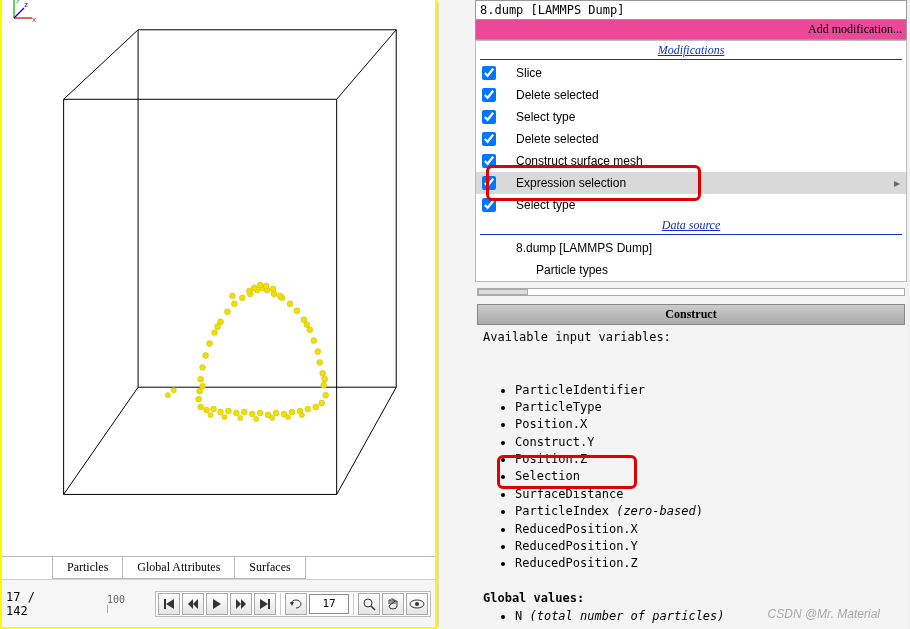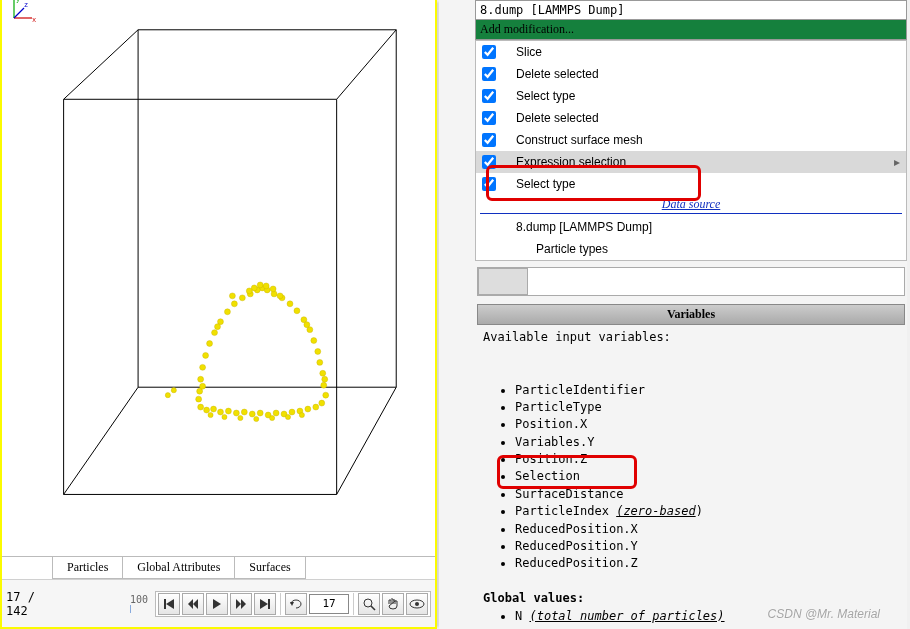--- a/index.html
+++ b/index.html
@@ -76,25 +76,26 @@
       overflow: hidden;
       padding-left: 36px;
     }
     .right-panel .hdr {
       background: #fff;
       border: 1px solid #999;
       padding: 2px 4px;
       font-family: monospace;
     }
     .right-panel .addmod {
-      background: #15803d;
+      background: #ec4899;
       border: 1px solid #999;
       border-top:none;
       padding: 2px 4px;
       font-family: "SimSun", serif;
+      text-align: right;
     }
     .section-title {
       text-align: center;
       font-family: "SimSun", serif;
       color: #1030c0;
       border-bottom: 1px solid #1030c0;
       margin: 2px 4px 2px 4px;
       padding-bottom: 1px;
       text-decoration: underline;
       font-style: italic;
@@ -135,21 +136,21 @@
     }
     .vars-body {
       font-family: monospace;
       padding: 4px 8px;
       line-height: 1.45;
       background:#f4f4f4;
       position:relative;
     }
     .vars-body ul { list-style: disc; padding-left: 32px; }
     .vars-body b { font-weight:bold; }
-    .vars-body i { font-style: italic; text-decoration: underline; }
+    .vars-body i { font-style: italic; }
     .watermark {
       position:absolute; right:30px; bottom:8px;
       font-size:12px; color:rgba(120,120,120,0.65);
       font-family: "Microsoft YaHei", sans-serif;
       font-style: italic;
       text-shadow: 0 0 2px #fff;
     }
   </style>
 </head>
 <body>
@@ -261,21 +262,21 @@
       <div class="tab active">Particles</div>
       <div class="tab">Global Attributes</div>
       <div class="tab">Surfaces</div>
     </div>
 
     <div class="bottom-bar">
       <span class="frame-indicator">
         <span>17</span> / <span>142</span>
       </span>
       <div class="ruler">
-        <div class="tick" style="left:40px;margin-left:23px;">
+        <div class="tick" style="left:40px;">
           <span>100</span><div class="mk"></div>
         </div>
       </div>
       <div class="player-bar">
         <div class="pbtn">
           <svg width="12" height="12">
               <rect x="1" y="1" width="2" height="10" fill="#333"></rect>
               <polygon points="11,1 11,11 3,6" fill="#333"></polygon>
             </svg>
         </div>
@@ -332,20 +333,21 @@
     </div>
   </div>
 
   <div class="right-panel">
     <div class="hdr">8.dump [LAMMPS Dump]</div>
     <div class="addmod">
       <span>Add modification...</span>
     </div>
 
     <div class="mod-list" style="position:relative;">
+      <div class="section-title">Modifications</div>
 
       <div class="mod-row">
         <input type="checkbox" checked="" style="">
         <span>Slice</span>
       </div>
       <div class="mod-row">
         <input type="checkbox" checked="" style="">
         <span>Delete selected</span>
       </div>
       <div class="mod-row">
@@ -374,30 +376,30 @@
       <div class="data-row">8.dump [LAMMPS Dump]</div>
       <div class="data-row child">Particle types</div>
 
       <div class="red-annot" style="left:10px; top:124px; width:215px; height:36px;"></div>
     </div>
 
     <div class="scroll-host">
       <div class="thumb"></div>
     </div>
 
-    <div class="vars-title">Variables</div>
+    <div class="vars-title">Construct</div>
     <div class="vars-body">
       <div>Available input variables:</div>
       <br>
       <br>
       <ul>
         <li>ParticleIdentifier</li>
         <li>ParticleType</li>
         <li>Position.X</li>
-        <li>Variables.Y</li>
+        <li>Construct.Y</li>
         <li>Position.Z</li>
         <li>Selection</li>
         <li>SurfaceDistance</li>
         <li>
           <span>ParticleIndex</span>
           <i>(zero-based</i>)
         </li>
         <li>ReducedPosition.X</li>
         <li>ReducedPosition.Y</li>
         <li>ReducedPosition.Z</li>

